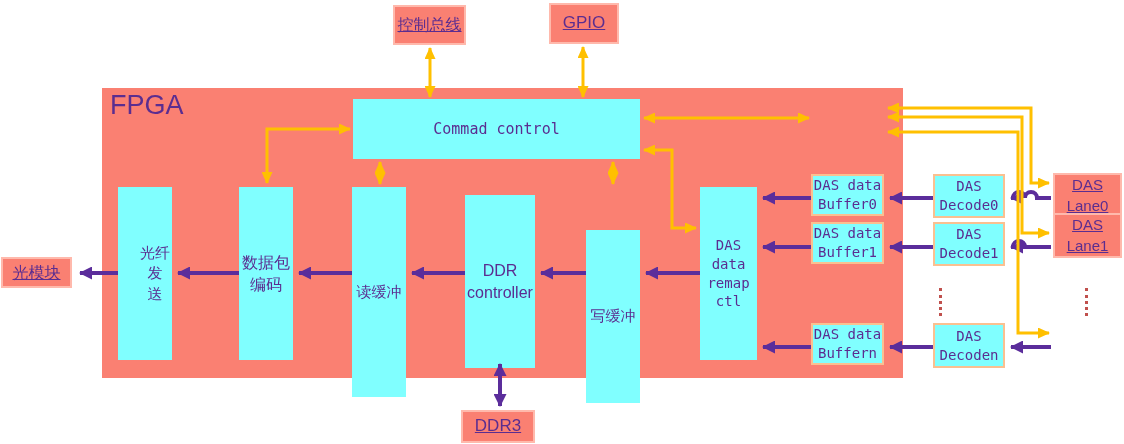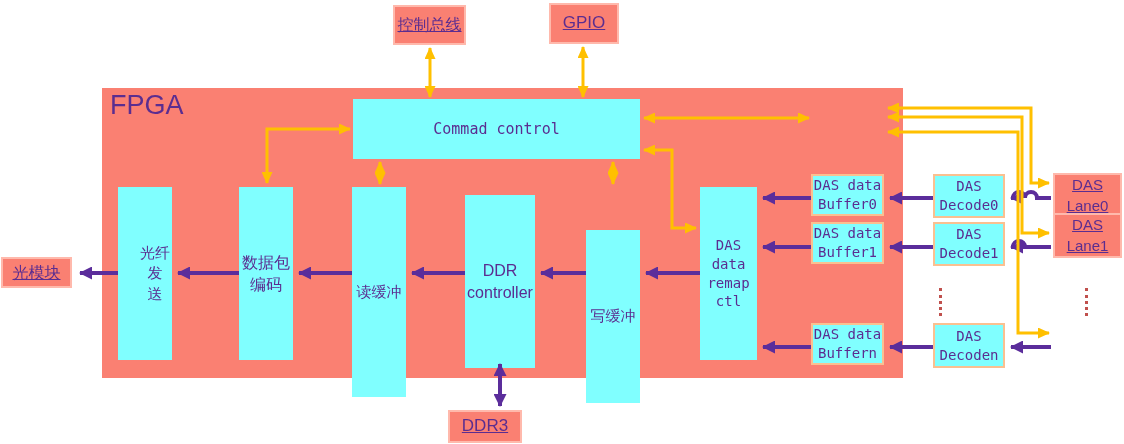--- a/index.html
+++ b/index.html
@@ -73,21 +73,21 @@
 Decode0</div>
   <div class="box outer-cyan mono" style="left:933px;top:222px;width:72px;height:44px;font-size:14px;">DAS
 Decode1</div>
   <div class="box outer-cyan mono" style="left:933px;top:323px;width:72px;height:45px;font-size:14px;">DAS
 Decoden</div>
 
   <div class="box salmon sans" style="left:1053px;top:173px;width:69px;height:45px;font-size:15px;">DAS Lane0</div>
   <div class="box salmon sans" style="left:1053px;top:213px;width:69px;height:45px;font-size:15px;">DAS Lane1</div>
 
   <div class="box salmon cjk" style="left:1px;top:257px;width:71px;height:31px;font-size:16px;">光模块</div>
-  <div class="box salmon sans" style="left:448px;top:410px;width:74px;height:33px;font-size:17px;">DDR3</div>
+  <div class="box salmon sans" style="left:461px;top:410px;width:74px;height:33px;font-size:17px;">DDR3</div>
 
   <div class="dots" style="left:939px;top:288px;"></div>
   <div class="dots" style="left:1085px;top:288px;"></div>
 
   <svg class="wires" width="1124" height="444" viewBox="0 0 1124 444">
     <defs>
       <marker id="ap" markerUnits="userSpaceOnUse" markerWidth="13" markerHeight="13" refX="12" refY="6.5" orient="auto-start-reverse">
         <path d="M0,0 L13,6.5 L0,13 Z" style="fill:var(--data-arrow)"></path>
       </marker>
       <marker id="ay" markerUnits="userSpaceOnUse" markerWidth="12" markerHeight="11" refX="11" refY="5.5" orient="auto-start-reverse">

